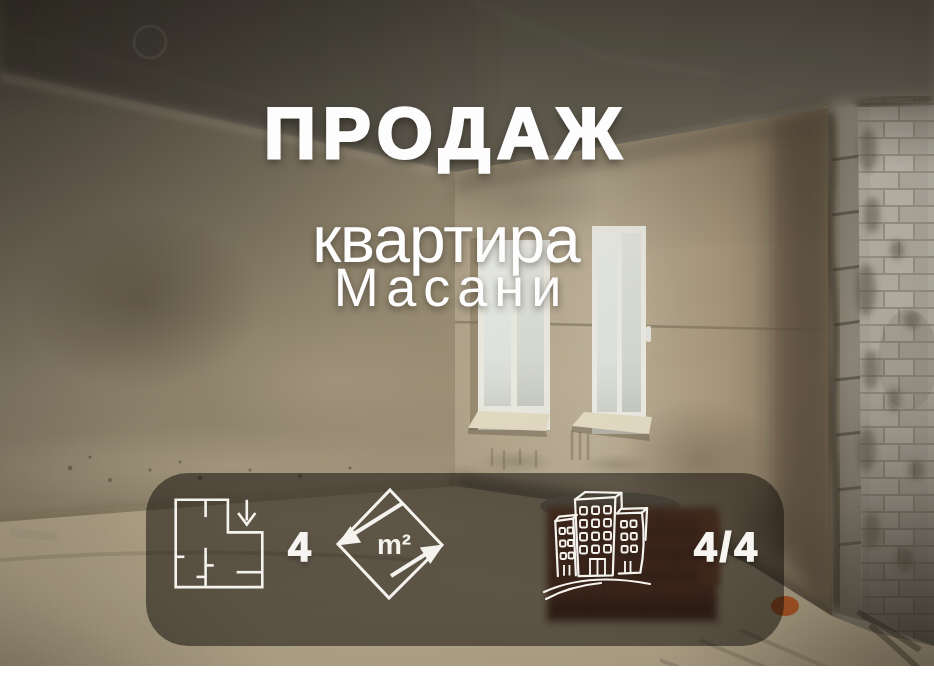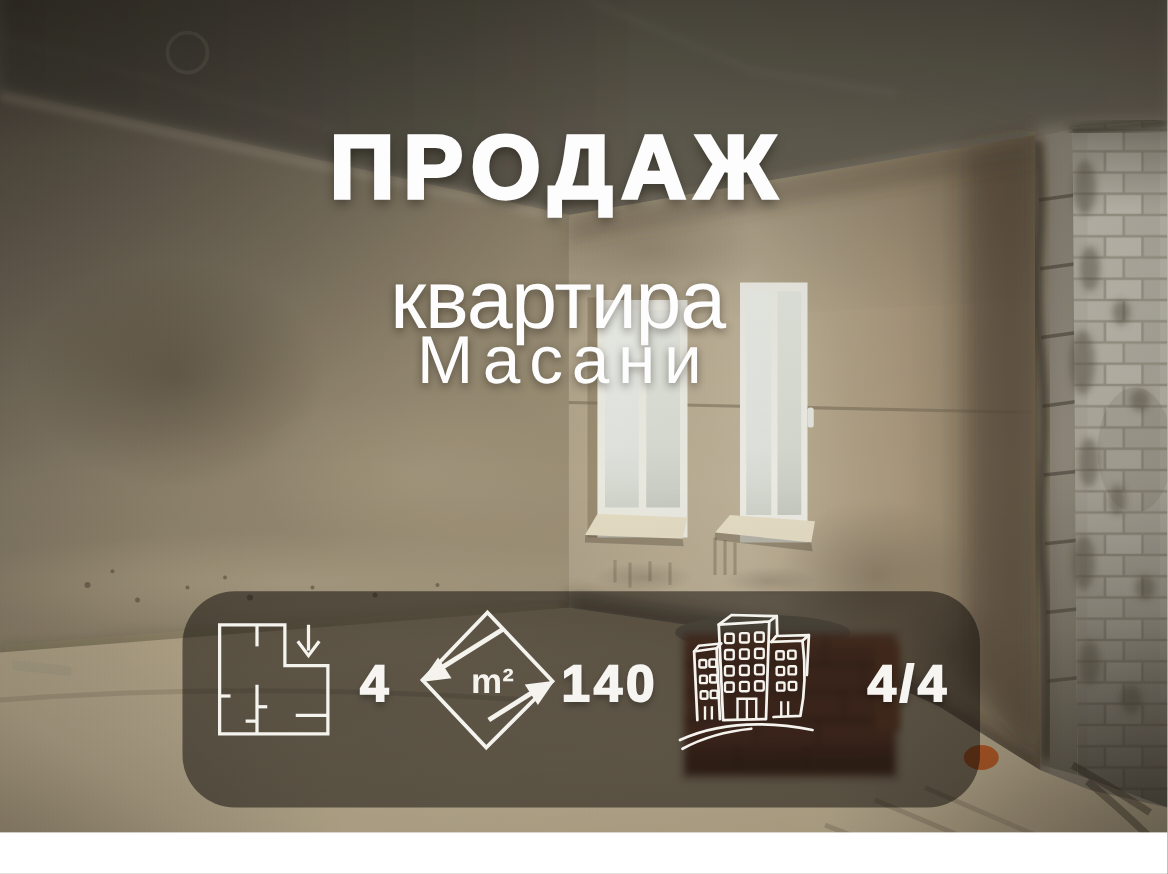--- a/index.html
+++ b/index.html
@@ -353,16 +353,15 @@
     </g>
 
     <g fill="none" stroke="#f5f3ee" stroke-width="2.2" stroke-linecap="round">
       <path d="M544,592 Q588,572 650,584"></path>
       <path d="M546,599 Q570,586 601,583"></path>
     </g>
   </svg>
 
   <div class="num" id="n1">4</div>
 
-  <div class="num" id="n2">140</div>
 
   <div class="num" id="n3">4/4</div>
 </div>
 
 </body></html>

